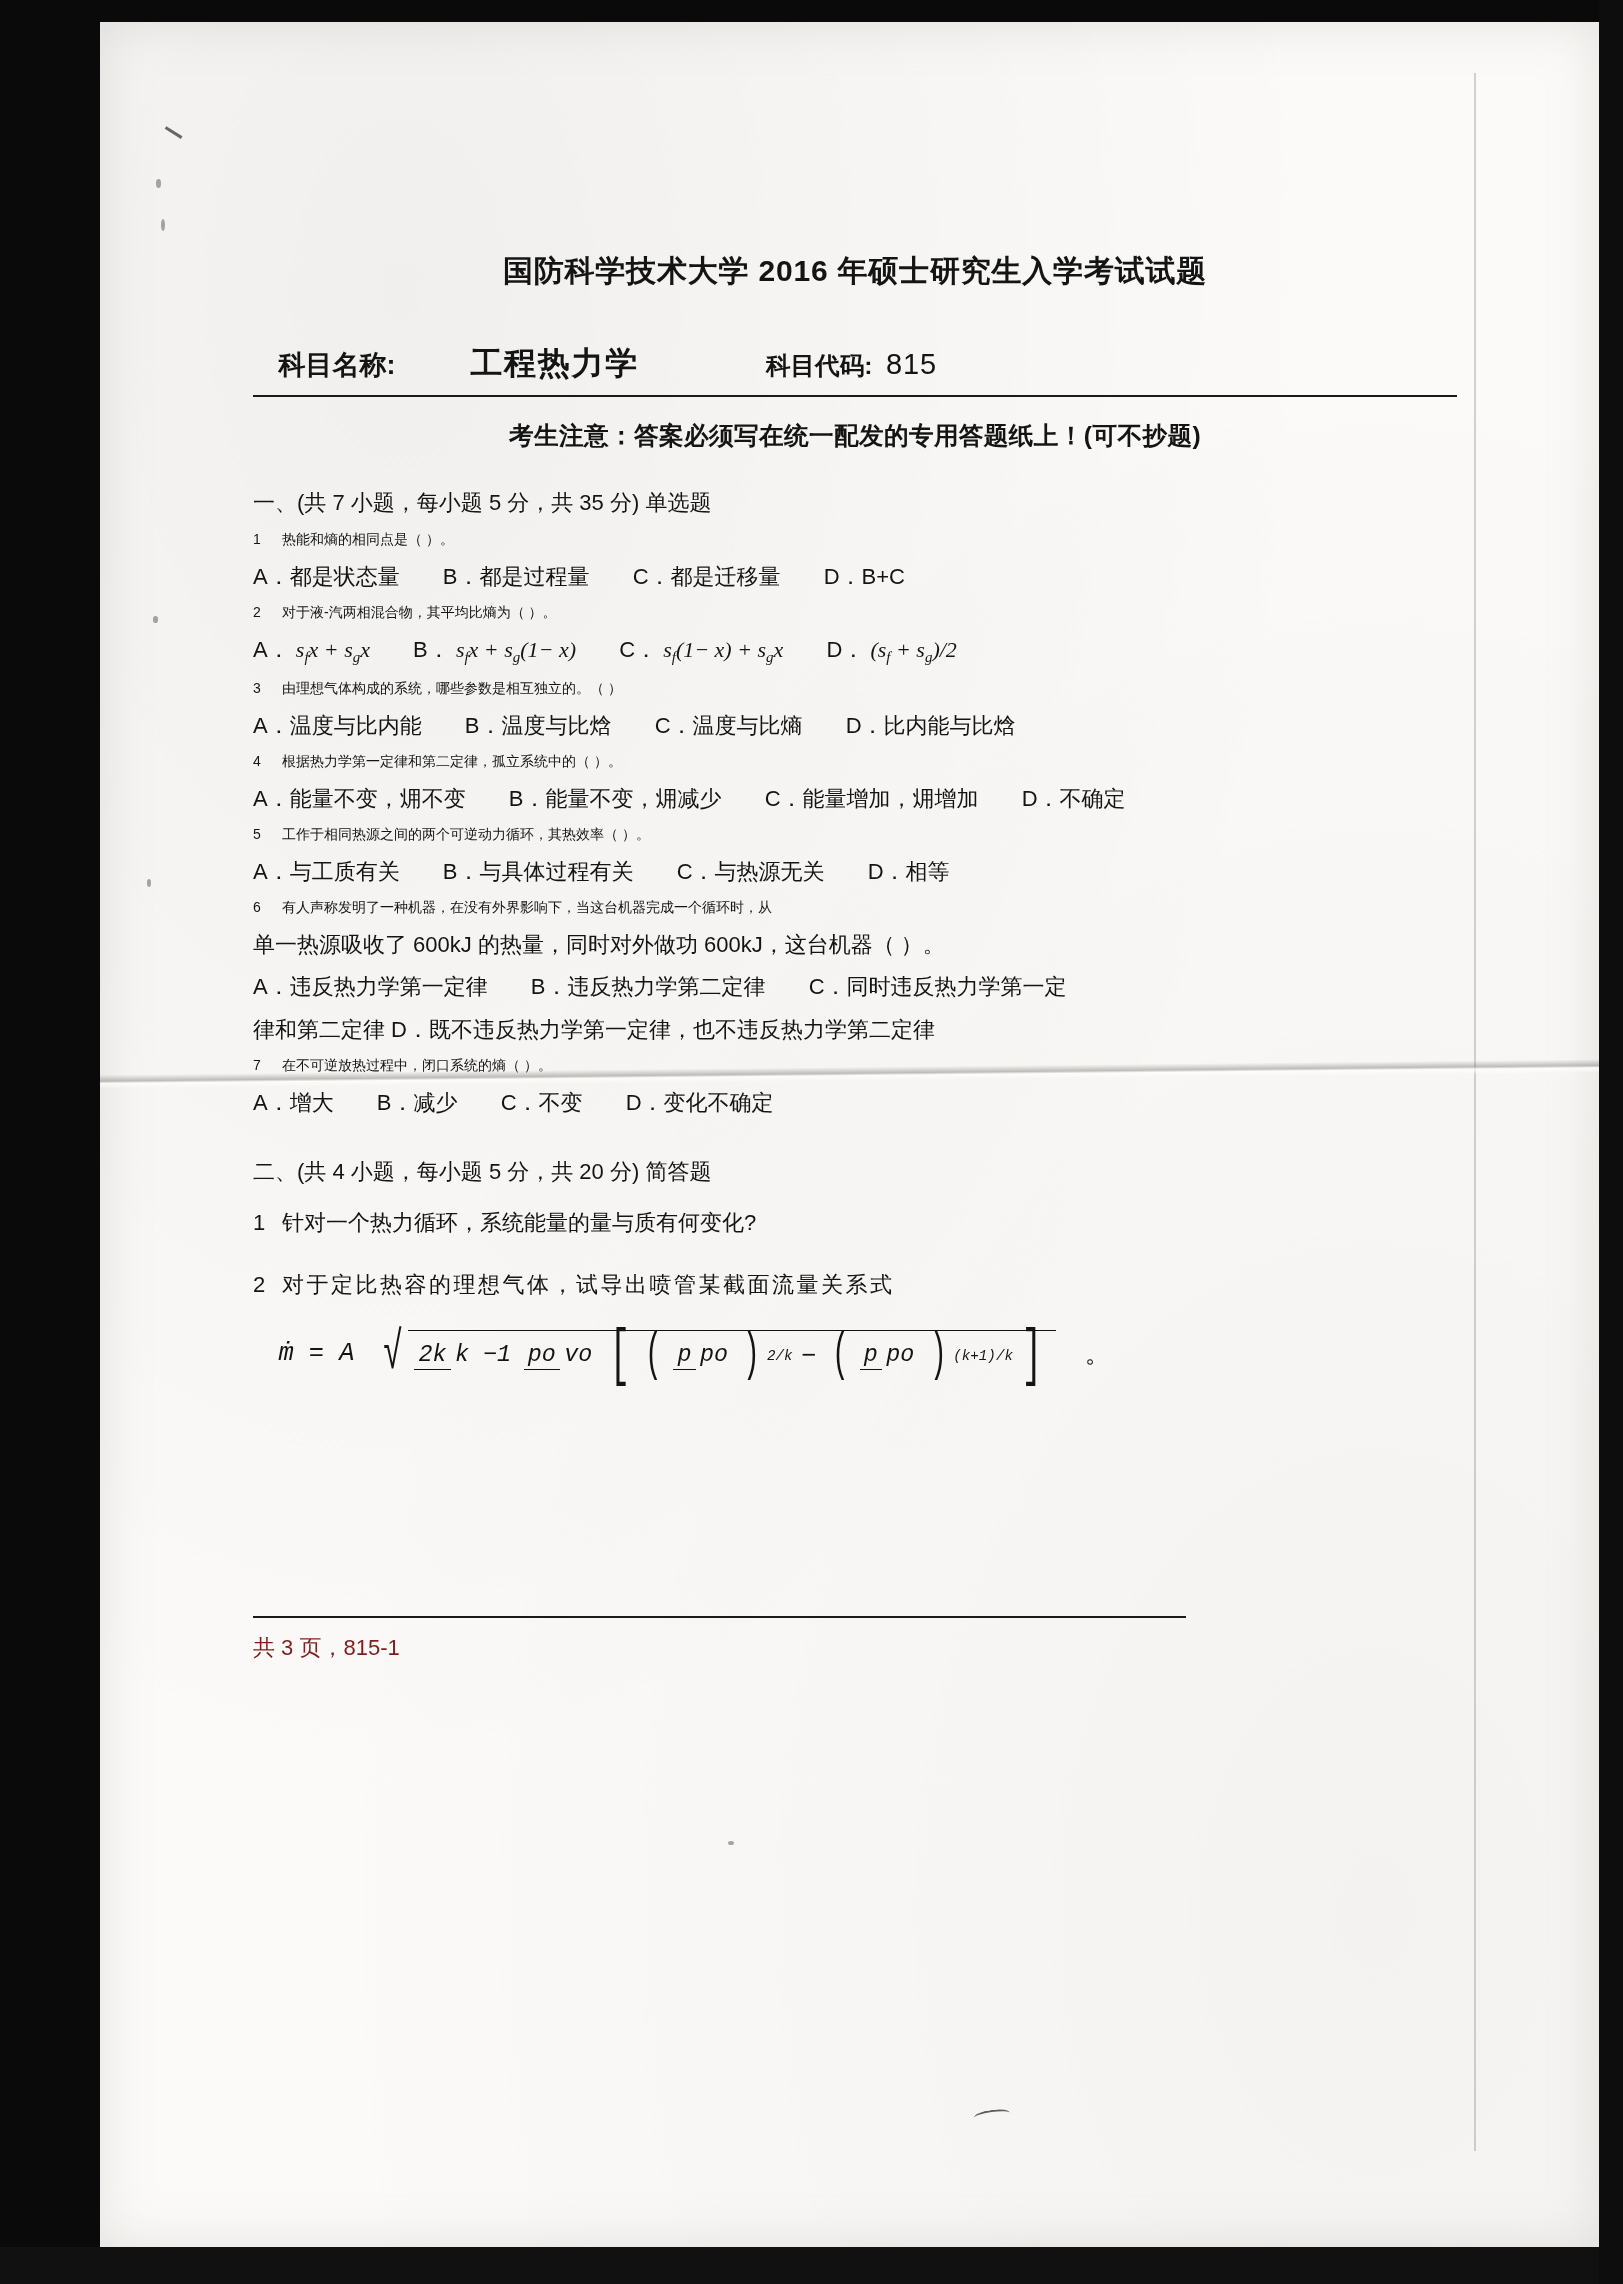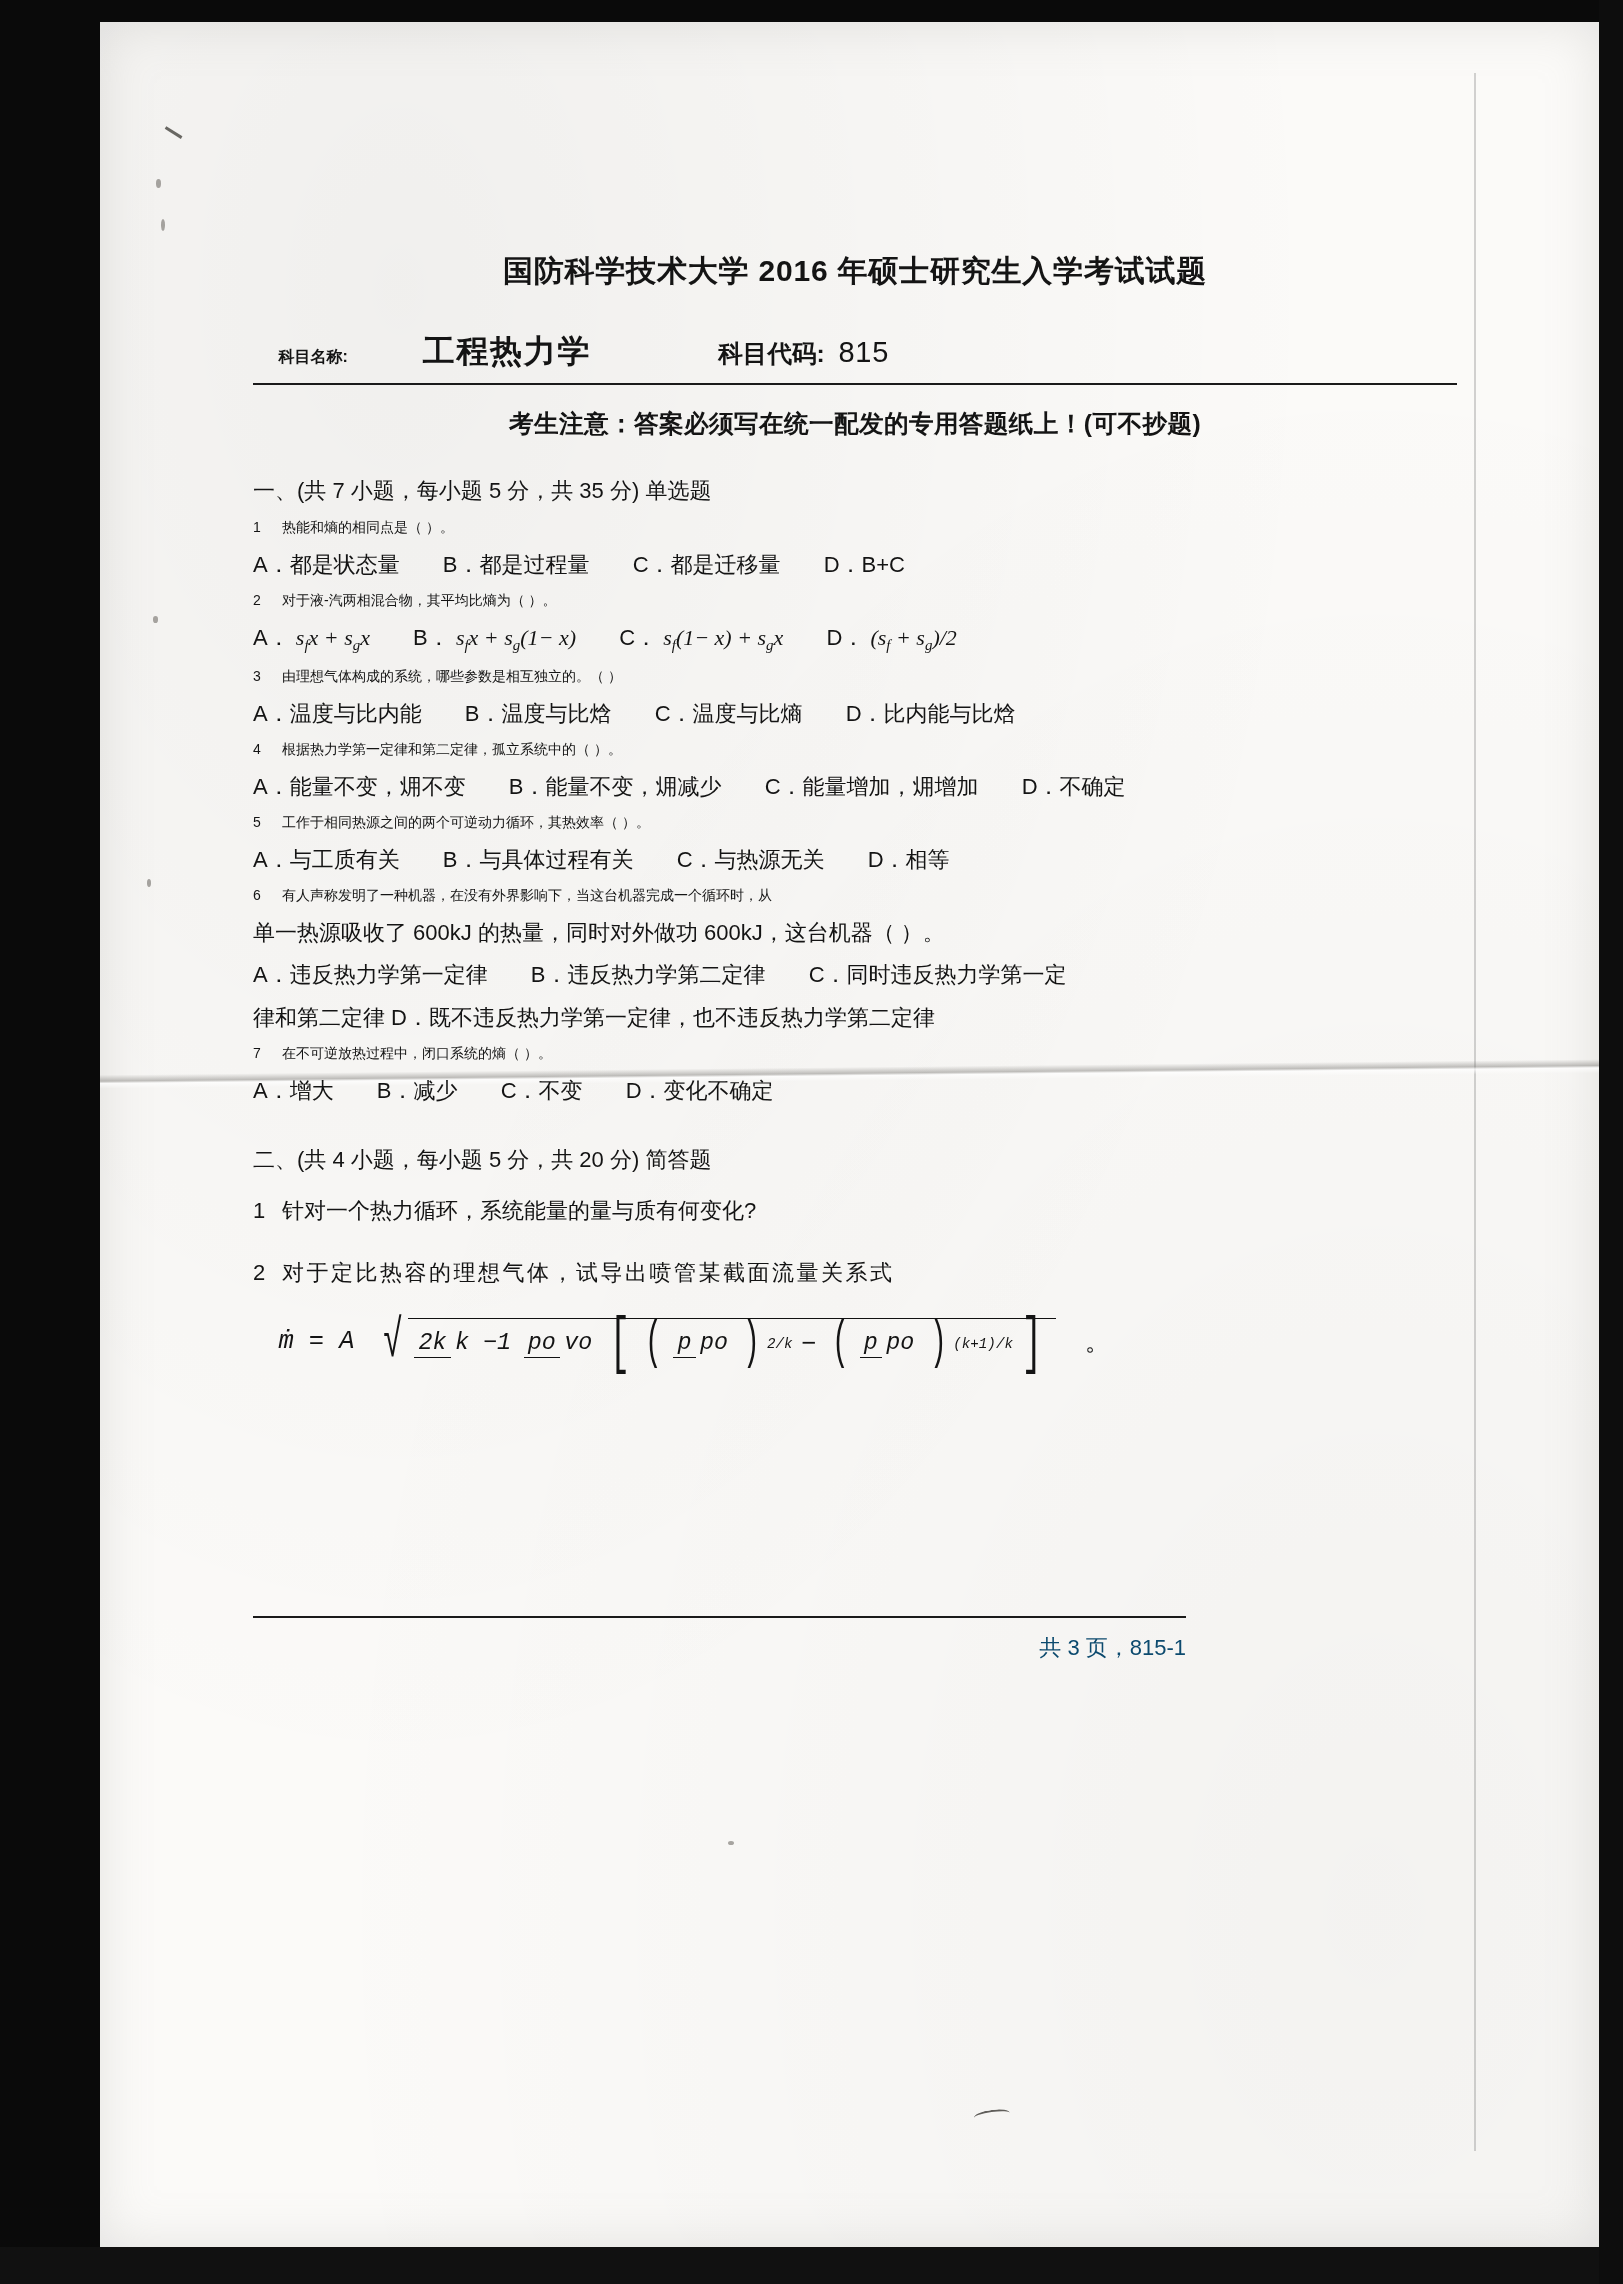--- a/index.html
+++ b/index.html
@@ -95,21 +95,21 @@
     font-family: "Liberation Sans", sans-serif;
   }
   .subject-row {
     display: flex;
     align-items: baseline;
     font-family: "Liberation Sans", sans-serif;
     padding: 0 25.4px 8.5px 25.4px;
     border-bottom: 2.5px solid #1a1a1a;
   }
   .subject-label {
-    font-size: 16px;
+    font-size: 27px;
     font-weight: bold;
     margin-top: 30px;
   }
   .subject-name {
     font-size: 32px;
     font-weight: bold;
     margin-left: 75px;
     letter-spacing: 1.7px;
     text-align: right;
   }
@@ -258,24 +258,24 @@
     left: 153px;
     top: 1594px;
     width: 933px;
     border-top: 2.5px solid #1a1a1a;
   }
   .footer-text {
     position: absolute;
     left: 153px;
     top: 1611px;
     width: 933px;
-    text-align: right;
-    font-size: 22px;
-    font-family: "Liberation Sans", sans-serif;
-    color: #0c4a6e;
+    text-align: left;
+    font-size: 22px;
+    font-family: "Liberation Sans", sans-serif;
+    color: #7f1d1d;
   }
   .speck {
     position: absolute;
     background: #55514c;
     border-radius: 50%;
     opacity: 0.5;
   }
   .mark-tick {
     position: absolute;
     width: 18.7px;

